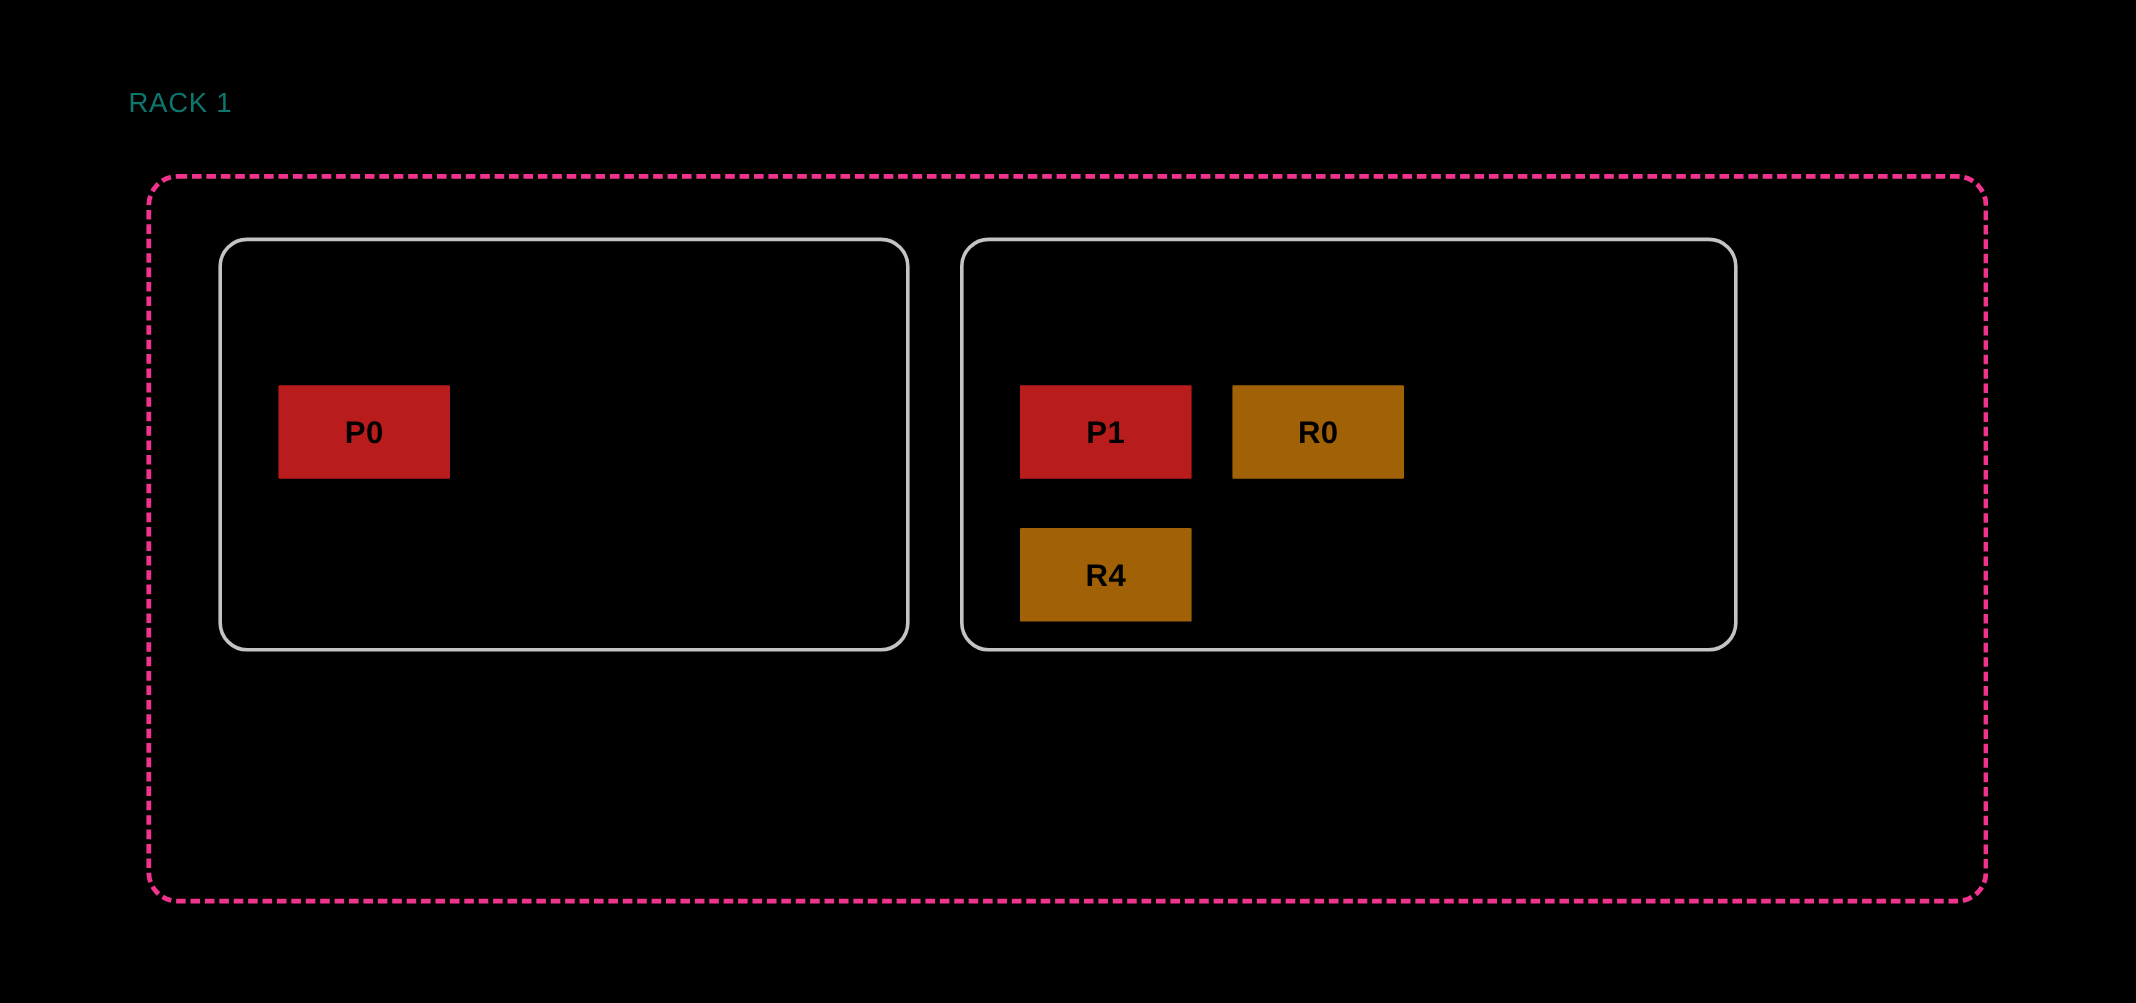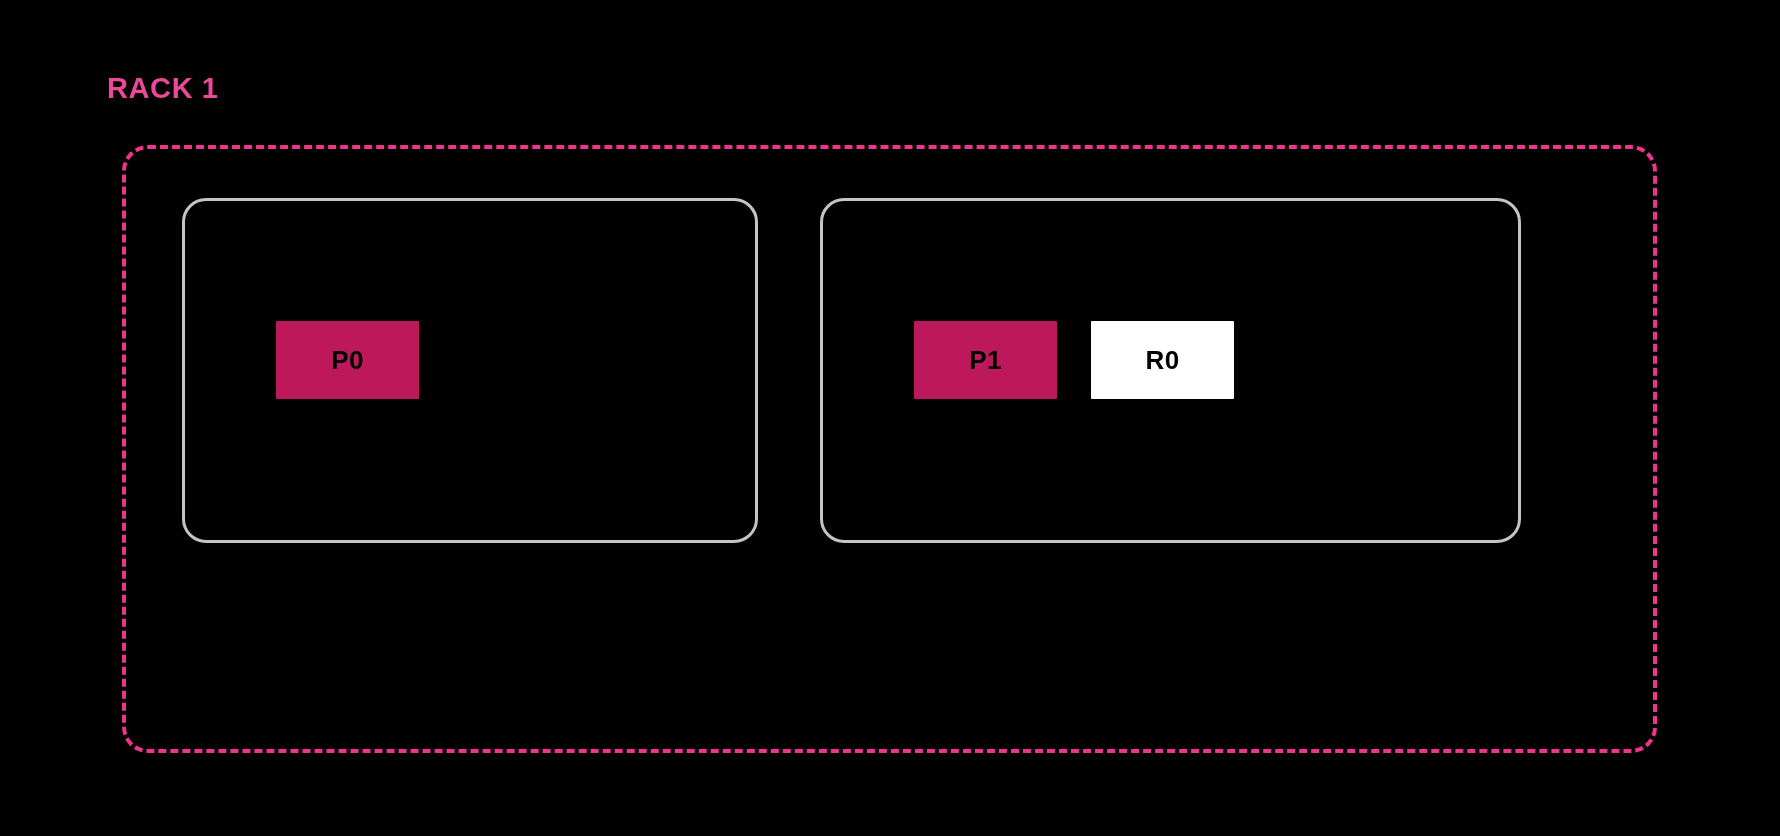--- a/index.html
+++ b/index.html
@@ -17,24 +17,24 @@
     height: 836px;
     background: #000000;
     overflow: hidden;
   }
 
   
   .rack-label {
     position: absolute;
     left: 107px;
     top: 74px;
-    font-size: 29px;
-    font-weight: bold;
+    font-size: 23px;
+    font-weight: normal;
     letter-spacing: 0.6px;
-    color: #ec4899;
+    color: #0f766e;
     white-space: nowrap;
     line-height: 1;
   }
 
   
   .rack-box {
     position: absolute;
     left: 122px;
     top: 145px;
     width: 1535px;
@@ -47,21 +47,21 @@
   
   .server-box {
     position: absolute;
     top: 198px;
     height: 345px;
     box-sizing: border-box;
     border: 3px solid #c4c4c4;
     border-radius: 24px;
   }
   .server-box.left  { left: 182px;  width: 576px; }
-  .server-box.right { left: 820px;  width: 701px; }
+  .server-box.right { left: 800px;  width: 648px; }
 
   
   .chip-grid {
     position: absolute;
     left: 47px;
     top: 120px;
     display: flex;
     flex-direction: column;
     gap: 41px;
   }
@@ -76,22 +76,22 @@
     display: flex;
     align-items: center;
     justify-content: center;
     color: #000000;
     font-size: 26px;
     font-weight: bold;
     letter-spacing: 0.3px;
     line-height: 1;
     border-radius: 1px;
   }
-  .chip.partition { background: #be185d; margin-left: 44px; }
-  .chip.replica   { background: #ffffff; }
+  .chip.partition { background: #b91c1c; }
+  .chip.replica   { background: #a16207; }
   .chip.spacer {
     background: transparent;
     color: transparent;
   }
 </style>
 </head>
 <body>
 
 <div id="canvas">
 
@@ -107,18 +107,19 @@
     </div>
   </div>
 
   <div class="server-box right">
     <div class="chip-grid">
       <div class="chip-row">
         <div class="chip partition">P1</div>
         <div class="chip replica">R0</div>
       </div>
       <div class="chip-row">
+        <div class="chip replica">R4</div>
         <div class="chip spacer"></div>
       </div>
     </div>
   </div>
 
 </div>
 
 </body></html>

